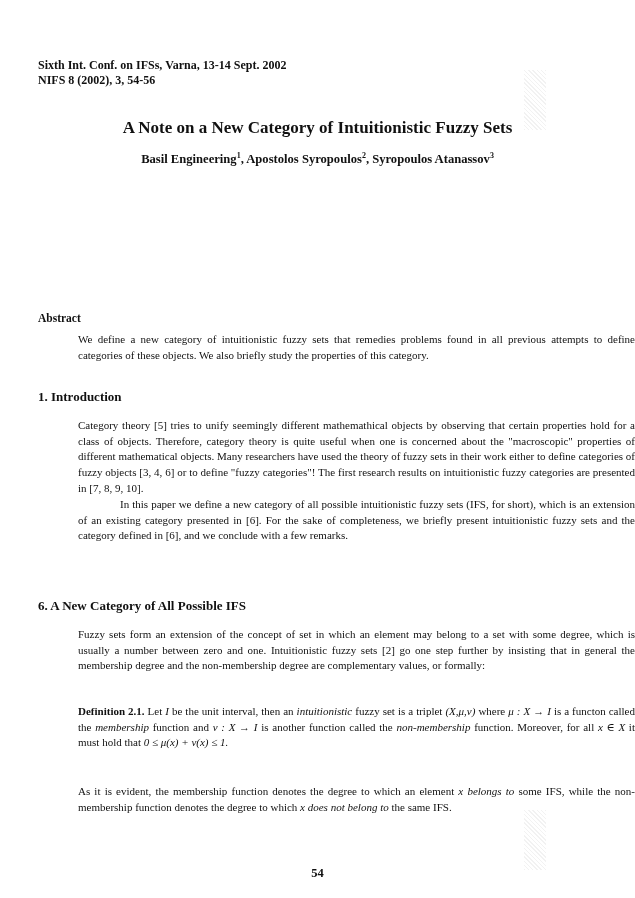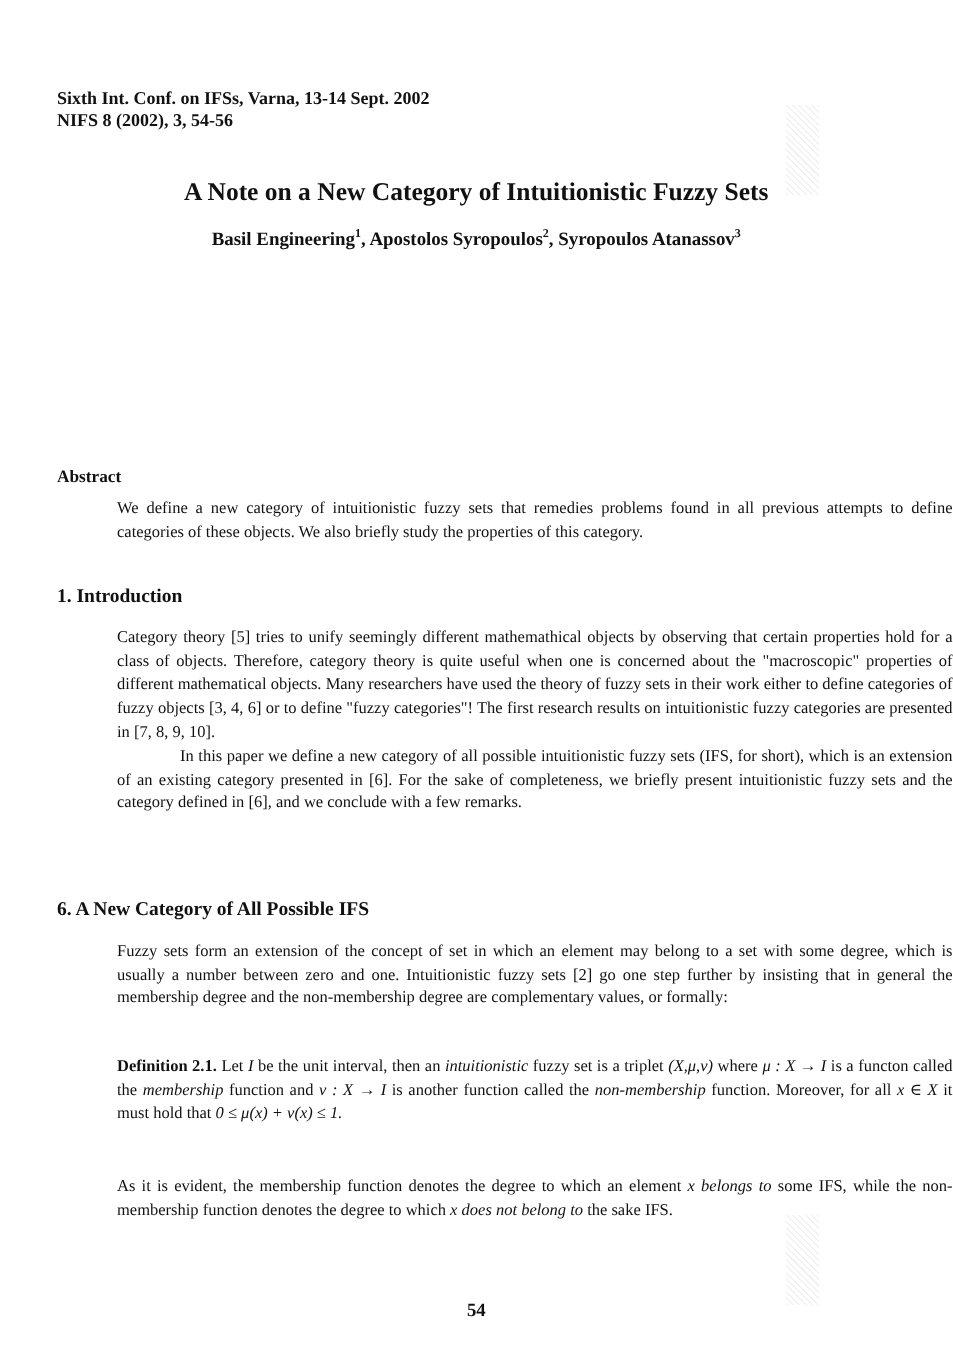--- a/index.html
+++ b/index.html
@@ -53,16 +53,16 @@
 
   <div class="abs sec-h" style="top:389px;">1.  Introduction</div>
   <div class="abs para" style="top:418px;">Category theory [5] tries to unify seemingly different mathemathical objects by observing that certain properties hold for a class of objects. Therefore, category theory is quite useful when one is concerned about the "macroscopic" properties of different mathematical objects. Many researchers have used the theory of fuzzy sets in their work either to define categories of fuzzy objects [3, 4, 6] or to define "fuzzy categories"! The first research results on intuitionistic fuzzy categories are presented in [7, 8, 9, 10].</div>
   <div class="abs para indent" style="top:497px;">In this paper we define a new category of all possible intuitionistic fuzzy sets (IFS, for short), which is an extension of an existing category presented in [6]. For the sake of completeness, we briefly present intuitionistic fuzzy sets and the category defined in [6], and we conclude with a few remarks.</div>
 
   <div class="abs sec-h" style="top:598px;">6.  A New Category of All Possible IFS</div>
   <div class="abs para" style="top:627px;">Fuzzy sets form an extension of the concept of set in which an element may belong to a set with some degree, which is usually a number between zero and one. Intuitionistic fuzzy sets [2] go one step further by insisting that in general the membership degree and the non-membership degree are complementary values, or formally:</div>
 
   <div class="abs para" style="top:704px;"><b>Definition 2.1.</b><span> Let </span><span class="math">I</span><span>  be the unit interval, then an </span><i>intuitionistic</i><span> fuzzy set is a triplet </span><span class="math">(X,μ,ν)</span><span> where </span><span class="math">μ : X → I</span><span>  is a functon called the </span><i>membership</i><span> function and </span><span class="math">ν : X → I</span><span>  is another function called the </span><i>non-membership</i><span> function. Moreover, for all </span><span class="math">x ∈ X</span><span>  it must hold that </span><span class="math">0 ≤ μ(x) + ν(x) ≤ 1.</span></div>
 
-  <div class="abs para" style="top:784px;"><span>As it is evident, the membership function denotes the degree to which an element </span><i>x</i><i> belongs to</i><span> some IFS, while the non-membership function denotes the degree to which </span><i>x</i><i> does not belong to</i><span> the sake IFS.</span></div>
+  <div class="abs para" style="top:784px;"><span>As it is evident, the membership function denotes the degree to which an element </span><i>x</i><i> belongs to</i><span> some IFS, while the non-membership function denotes the degree to which </span><i>x</i><i> does not belong to</i><span> the same IFS.</span></div>
 
   <div class="abs pnum">54</div>
 </div>
 
 </body></html>

